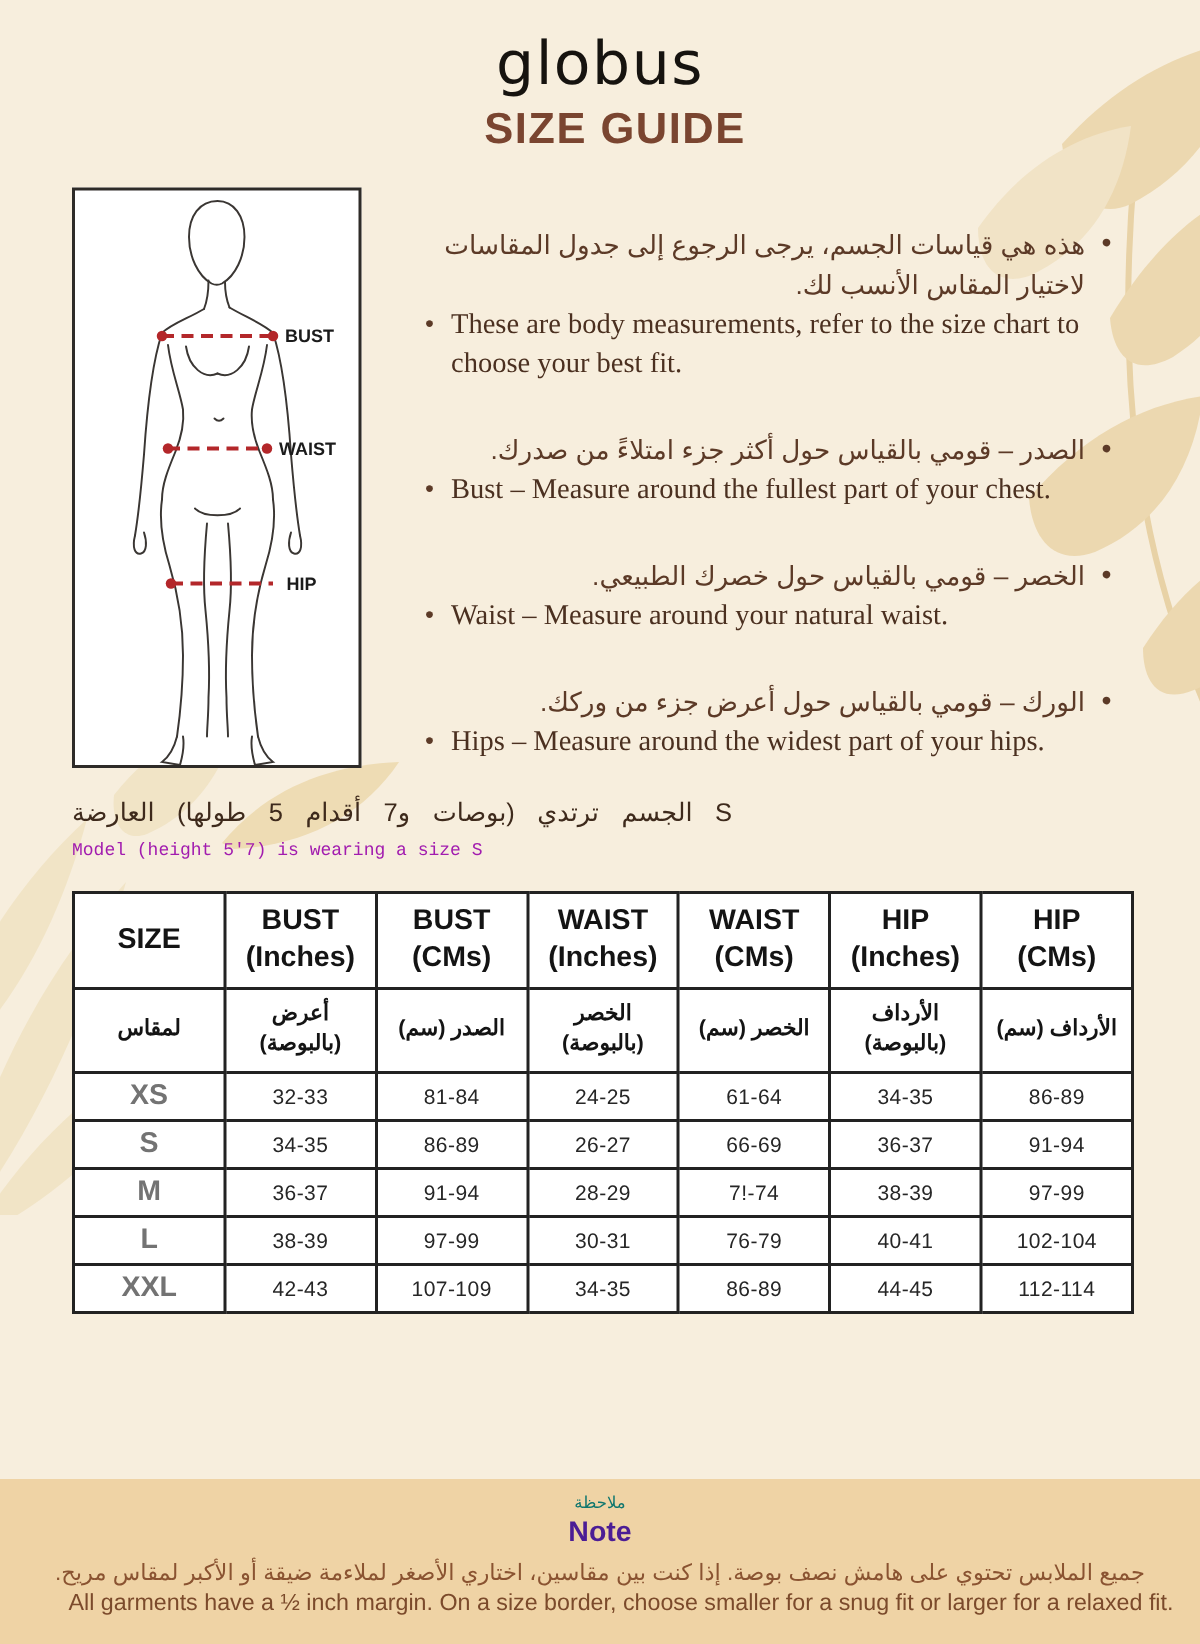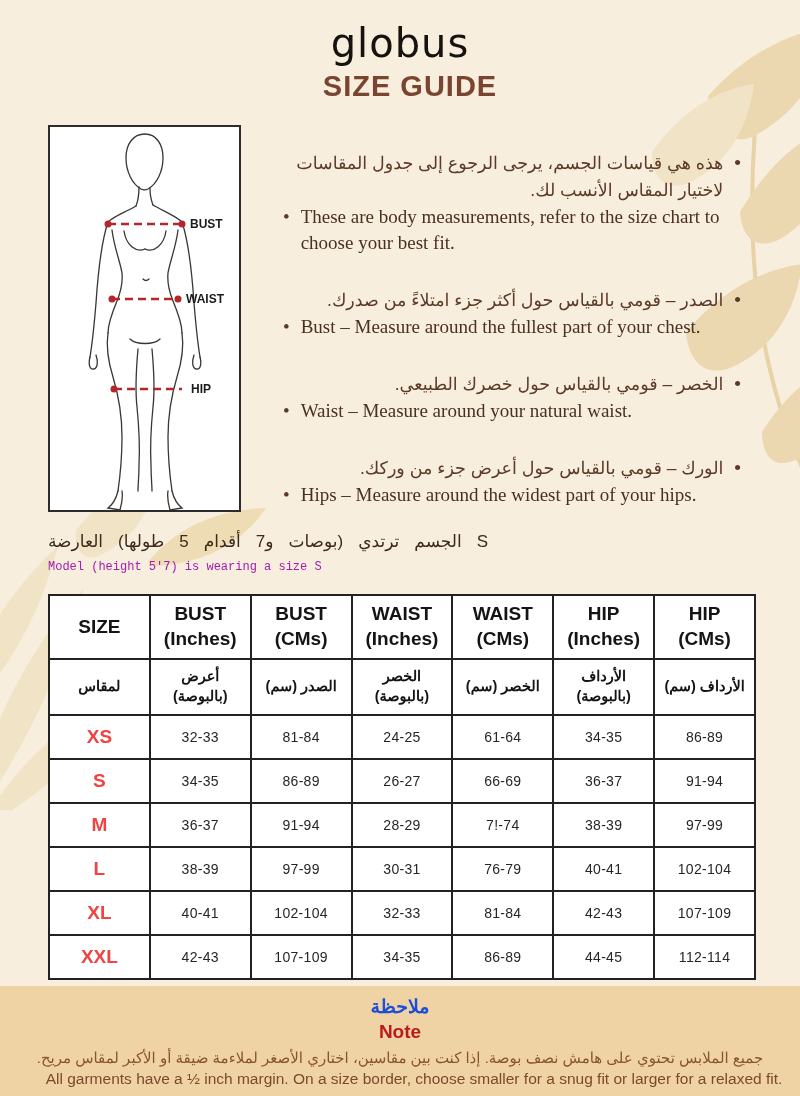--- a/index.html
+++ b/index.html
@@ -37,29 +37,29 @@
 
   table.size-table {
     position:absolute; left:48px; top:594px; width:708px;
     border-collapse:collapse; table-layout:fixed; background:#ffffff;
   }
   table.size-table th, table.size-table td {
     border:2px solid #222222; text-align:center; vertical-align:middle; background:#ffffff; padding:0 2px;
   }
   tr.h-en th { height:64px; font-size:19px; font-weight:bold; color:#141414; line-height:1.3; }
   tr.h-ar th { height:56px; font-size:14.5px; font-weight:bold; color:#141414; line-height:1.35; direction:rtl; }
-  td.size-cell { height:44px; font-size:19px; font-weight:bold; color:#ef4444; }
+  td.size-cell { height:32px; font-size:19px; font-weight:bold; color:#737373; }
   td.val-cell { font-size:14px; color:#262626; letter-spacing:0.3px; }
 
   .note-band {
     position:absolute; left:0; top:986px; width:800px; height:110px;
     background:#efd3a5; text-align:center; padding-top:9px;
   }
-  .note-title-ar { font-size:19px; font-weight:bold; color:#1d4ed8; direction:rtl; }
-  .note-title-en { font-size:19px; font-weight:bold; color:#b91c1c; margin-top:3px; }
+  .note-title-ar { font-size:11px; font-weight:normal; color:#0f766e; direction:rtl; }
+  .note-title-en { font-size:19px; font-weight:bold; color:#4c1d95; margin-top:3px; }
   .note-body-ar  { font-size:15px; color:#8a5331; direction:rtl; margin-top:6px; }
   .note-body-en  { font-size:15.5px; color:#7b4a2b; margin-top:3px;padding-left:28px; }
 </style>
 </head>
 <body>
 
 <div class="page">
 
   <svg class="deco deco-tr" width="240" height="500" viewBox="0 0 240 500">
     <path d="M226,498 C168,380 148,248 172,60" stroke="#e8d2a6" stroke-width="4" fill="none"></path>
@@ -295,29 +295,20 @@
         <tr>
           <td class="size-cell">L</td>
           <td class="val-cell">38-39</td>
           <td class="val-cell">97-99</td>
           <td class="val-cell">30-31</td>
           <td class="val-cell">76-79</td>
           <td class="val-cell">40-41</td>
           <td class="val-cell">102-104</td>
         </tr>
         <tr>
-          <td class="size-cell">XL</td>
-          <td class="val-cell">40-41</td>
-          <td class="val-cell">102-104</td>
-          <td class="val-cell">32-33</td>
-          <td class="val-cell">81-84</td>
-          <td class="val-cell">42-43</td>
-          <td class="val-cell">107-109</td>
-        </tr>
-        <tr>
           <td class="size-cell">XXL</td>
           <td class="val-cell">42-43</td>
           <td class="val-cell">107-109</td>
           <td class="val-cell">34-35</td>
           <td class="val-cell">86-89</td>
           <td class="val-cell">44-45</td>
           <td class="val-cell">112-114</td>
         </tr>
       </tbody>
     </table>

